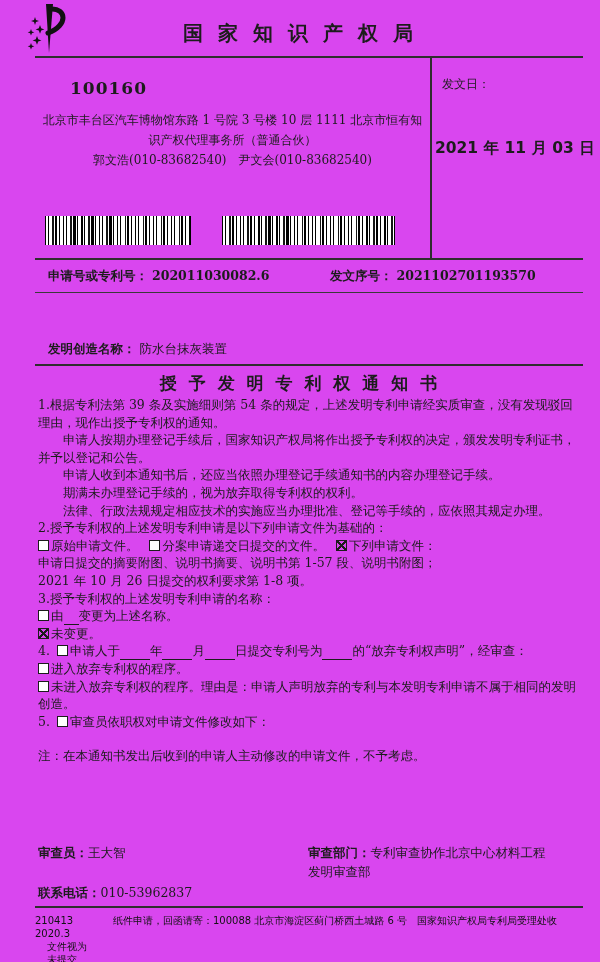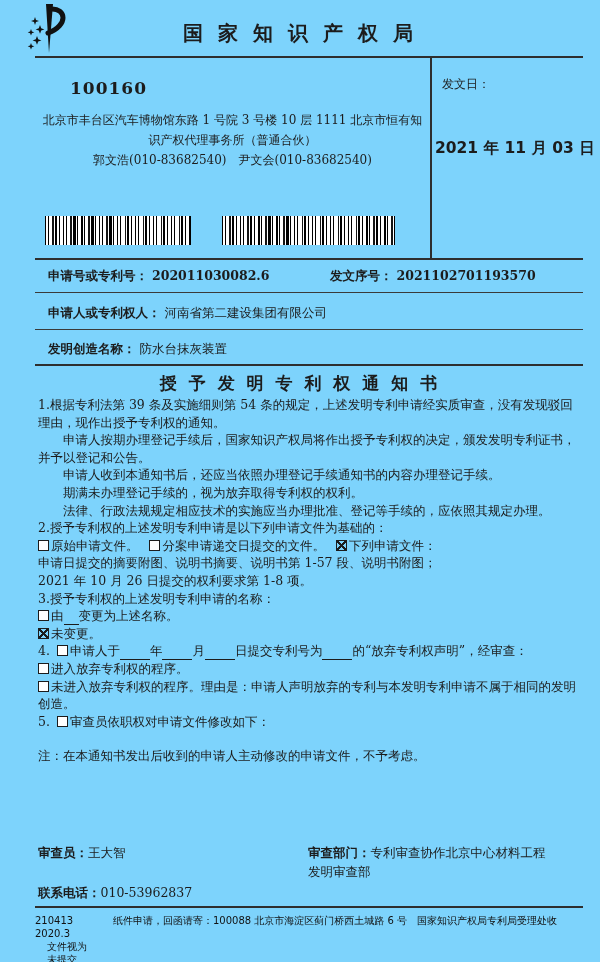--- a/index.html
+++ b/index.html
@@ -1,17 +1,17 @@
 <!DOCTYPE html>
 <html><head>
 <meta charset="utf-8">
 <style>
   html,body{margin:0;padding:0;background:#e8e8e8;}
   .page{
-    position:relative;width:600px;height:962px;background:#7dd3fc;margin:0 auto;
+    position:relative;width:600px;height:962px;background:#d946ef;margin:0 auto;
     font-family:"DejaVu Serif","Liberation Serif",serif;color:#1c1c1c;overflow:hidden;
   }
 
   
   .logo{position:absolute;left:24px;top:3px;width:42px;height:52px;}
   .org-title{
     position:absolute;left:0;right:0;top:20px;text-align:center;
     font-family:"DejaVu Sans","Liberation Sans",sans-serif;
     font-size:20px;font-weight:bold;letter-spacing:4px;white-space:nowrap;
   }
@@ -117,23 +117,20 @@
     <div class="dispatch-label">发文日：</div>
     <div class="dispatch-date">2021 年 11 月 03 日</div>
   </div>
 
   <div class="frow frow1">
     <span class="lbl">申请号或专利号：</span><span class="val b">202011030082.6</span>
     <span class="serial">
       <span class="lbl">发文序号：</span><span class="val b">2021102701193570</span>
     </span>
   </div>
-  <div class="frow frow2">
-    <span class="lbl">申请人或专利权人：</span><span class="val">河南省第二建设集团有限公司</span>
-  </div>
   <div class="frow frow3">
     <span class="lbl">发明创造名称：</span><span class="val">防水台抹灰装置</span>
   </div>
 
   <div class="doc-title">授 予 发 明 专 利 权 通 知 书</div>
 
   <div class="body">
     <p>1.根据专利法第 39 条及实施细则第 54 条的规定，上述发明专利申请经实质审查，没有发现驳回理由，现作出授予专利权的通知。</p>
     <p class="ind2">申请人按期办理登记手续后，国家知识产权局将作出授予专利权的决定，颁发发明专利证书，并予以登记和公告。</p>
     <p class="ind2">申请人收到本通知书后，还应当依照办理登记手续通知书的内容办理登记手续。</p>

